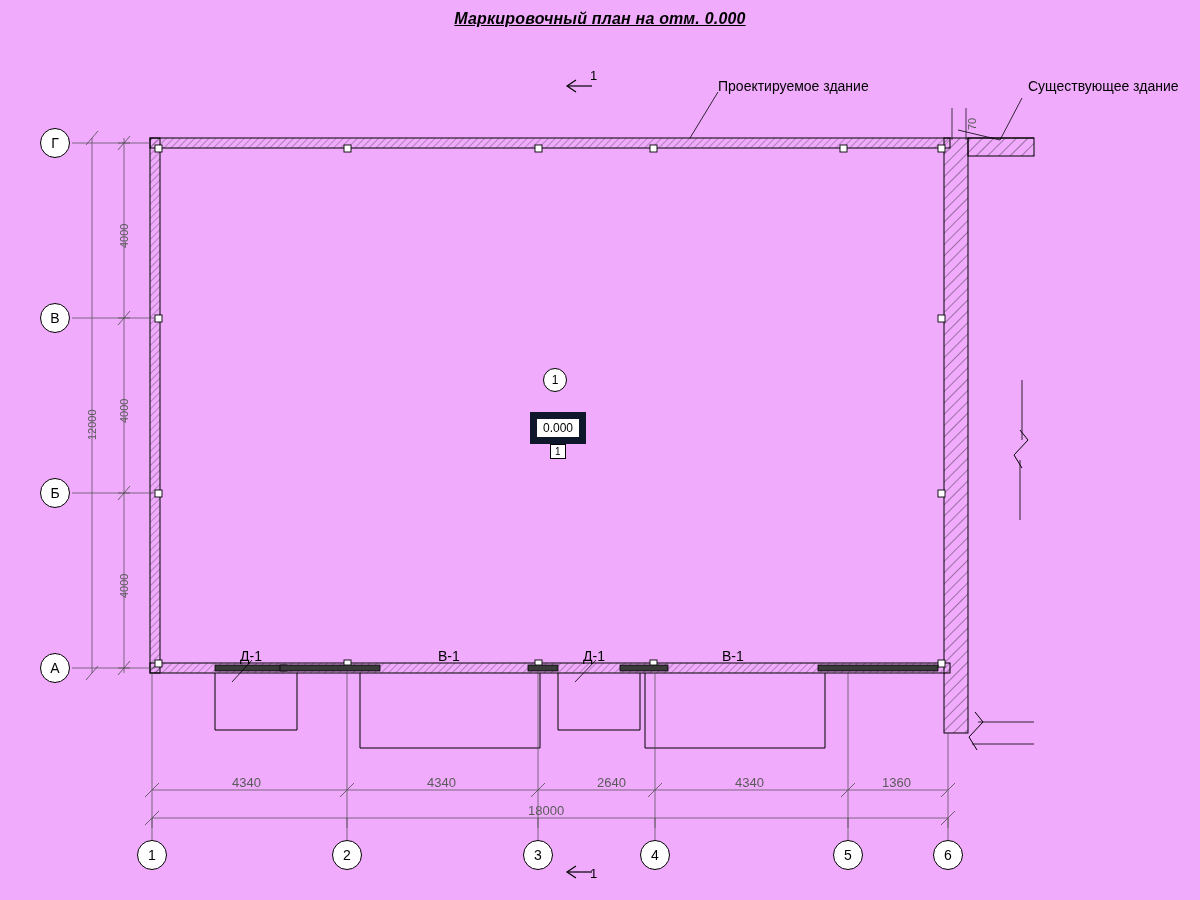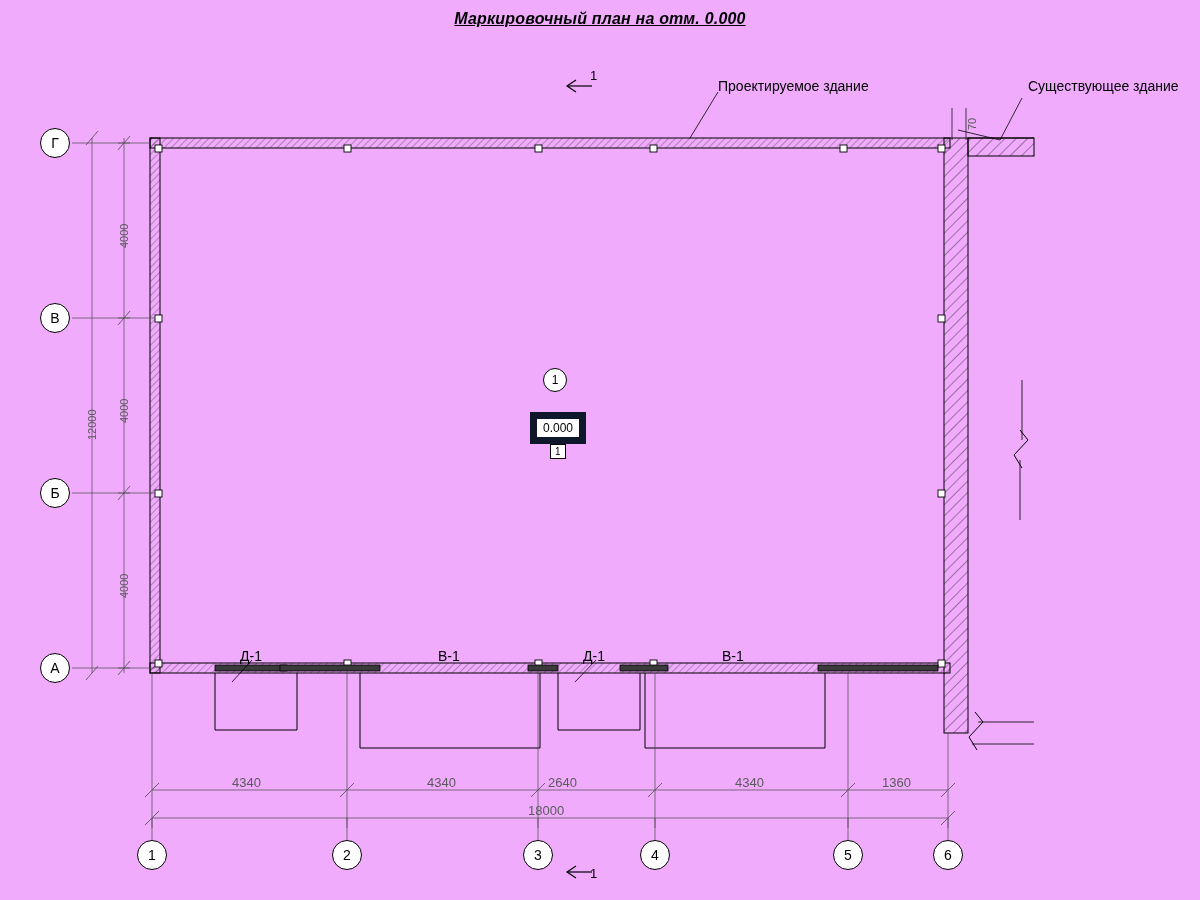--- a/index.html
+++ b/index.html
@@ -253,21 +253,21 @@
   <div class="axis-bubble" style="left:40px; top:478px;">Б</div>
   <div class="axis-bubble" style="left:40px; top:653px;">А</div>
 
   <div class="dim-v" style="left:118px; top:248px;">4000</div>
   <div class="dim-v" style="left:118px; top:423px;">4000</div>
   <div class="dim-v" style="left:118px; top:598px;">4000</div>
   <div class="dim-v" style="left:86px; top:440px;">12000</div>
 
   <div class="dim" style="left:232px; top:775px;">4340</div>
   <div class="dim" style="left:427px; top:775px;">4340</div>
-  <div class="dim" style="left:548px; top:775px;">2640</div>
+  <div class="dim" style="left:597px; top:775px;">2640</div>
   <div class="dim" style="left:735px; top:775px;">4340</div>
   <div class="dim" style="left:882px; top:775px;">1360</div>
   <div class="dim" style="left:528px; top:803px;">18000</div>
 
   <div class="axis-bubble" style="left:137px; top:840px;">1</div>
   <div class="axis-bubble" style="left:332px; top:840px;">2</div>
   <div class="axis-bubble" style="left:523px; top:840px;">3</div>
   <div class="axis-bubble" style="left:640px; top:840px;">4</div>
   <div class="axis-bubble" style="left:833px; top:840px;">5</div>
   <div class="axis-bubble" style="left:933px; top:840px;">6</div>

